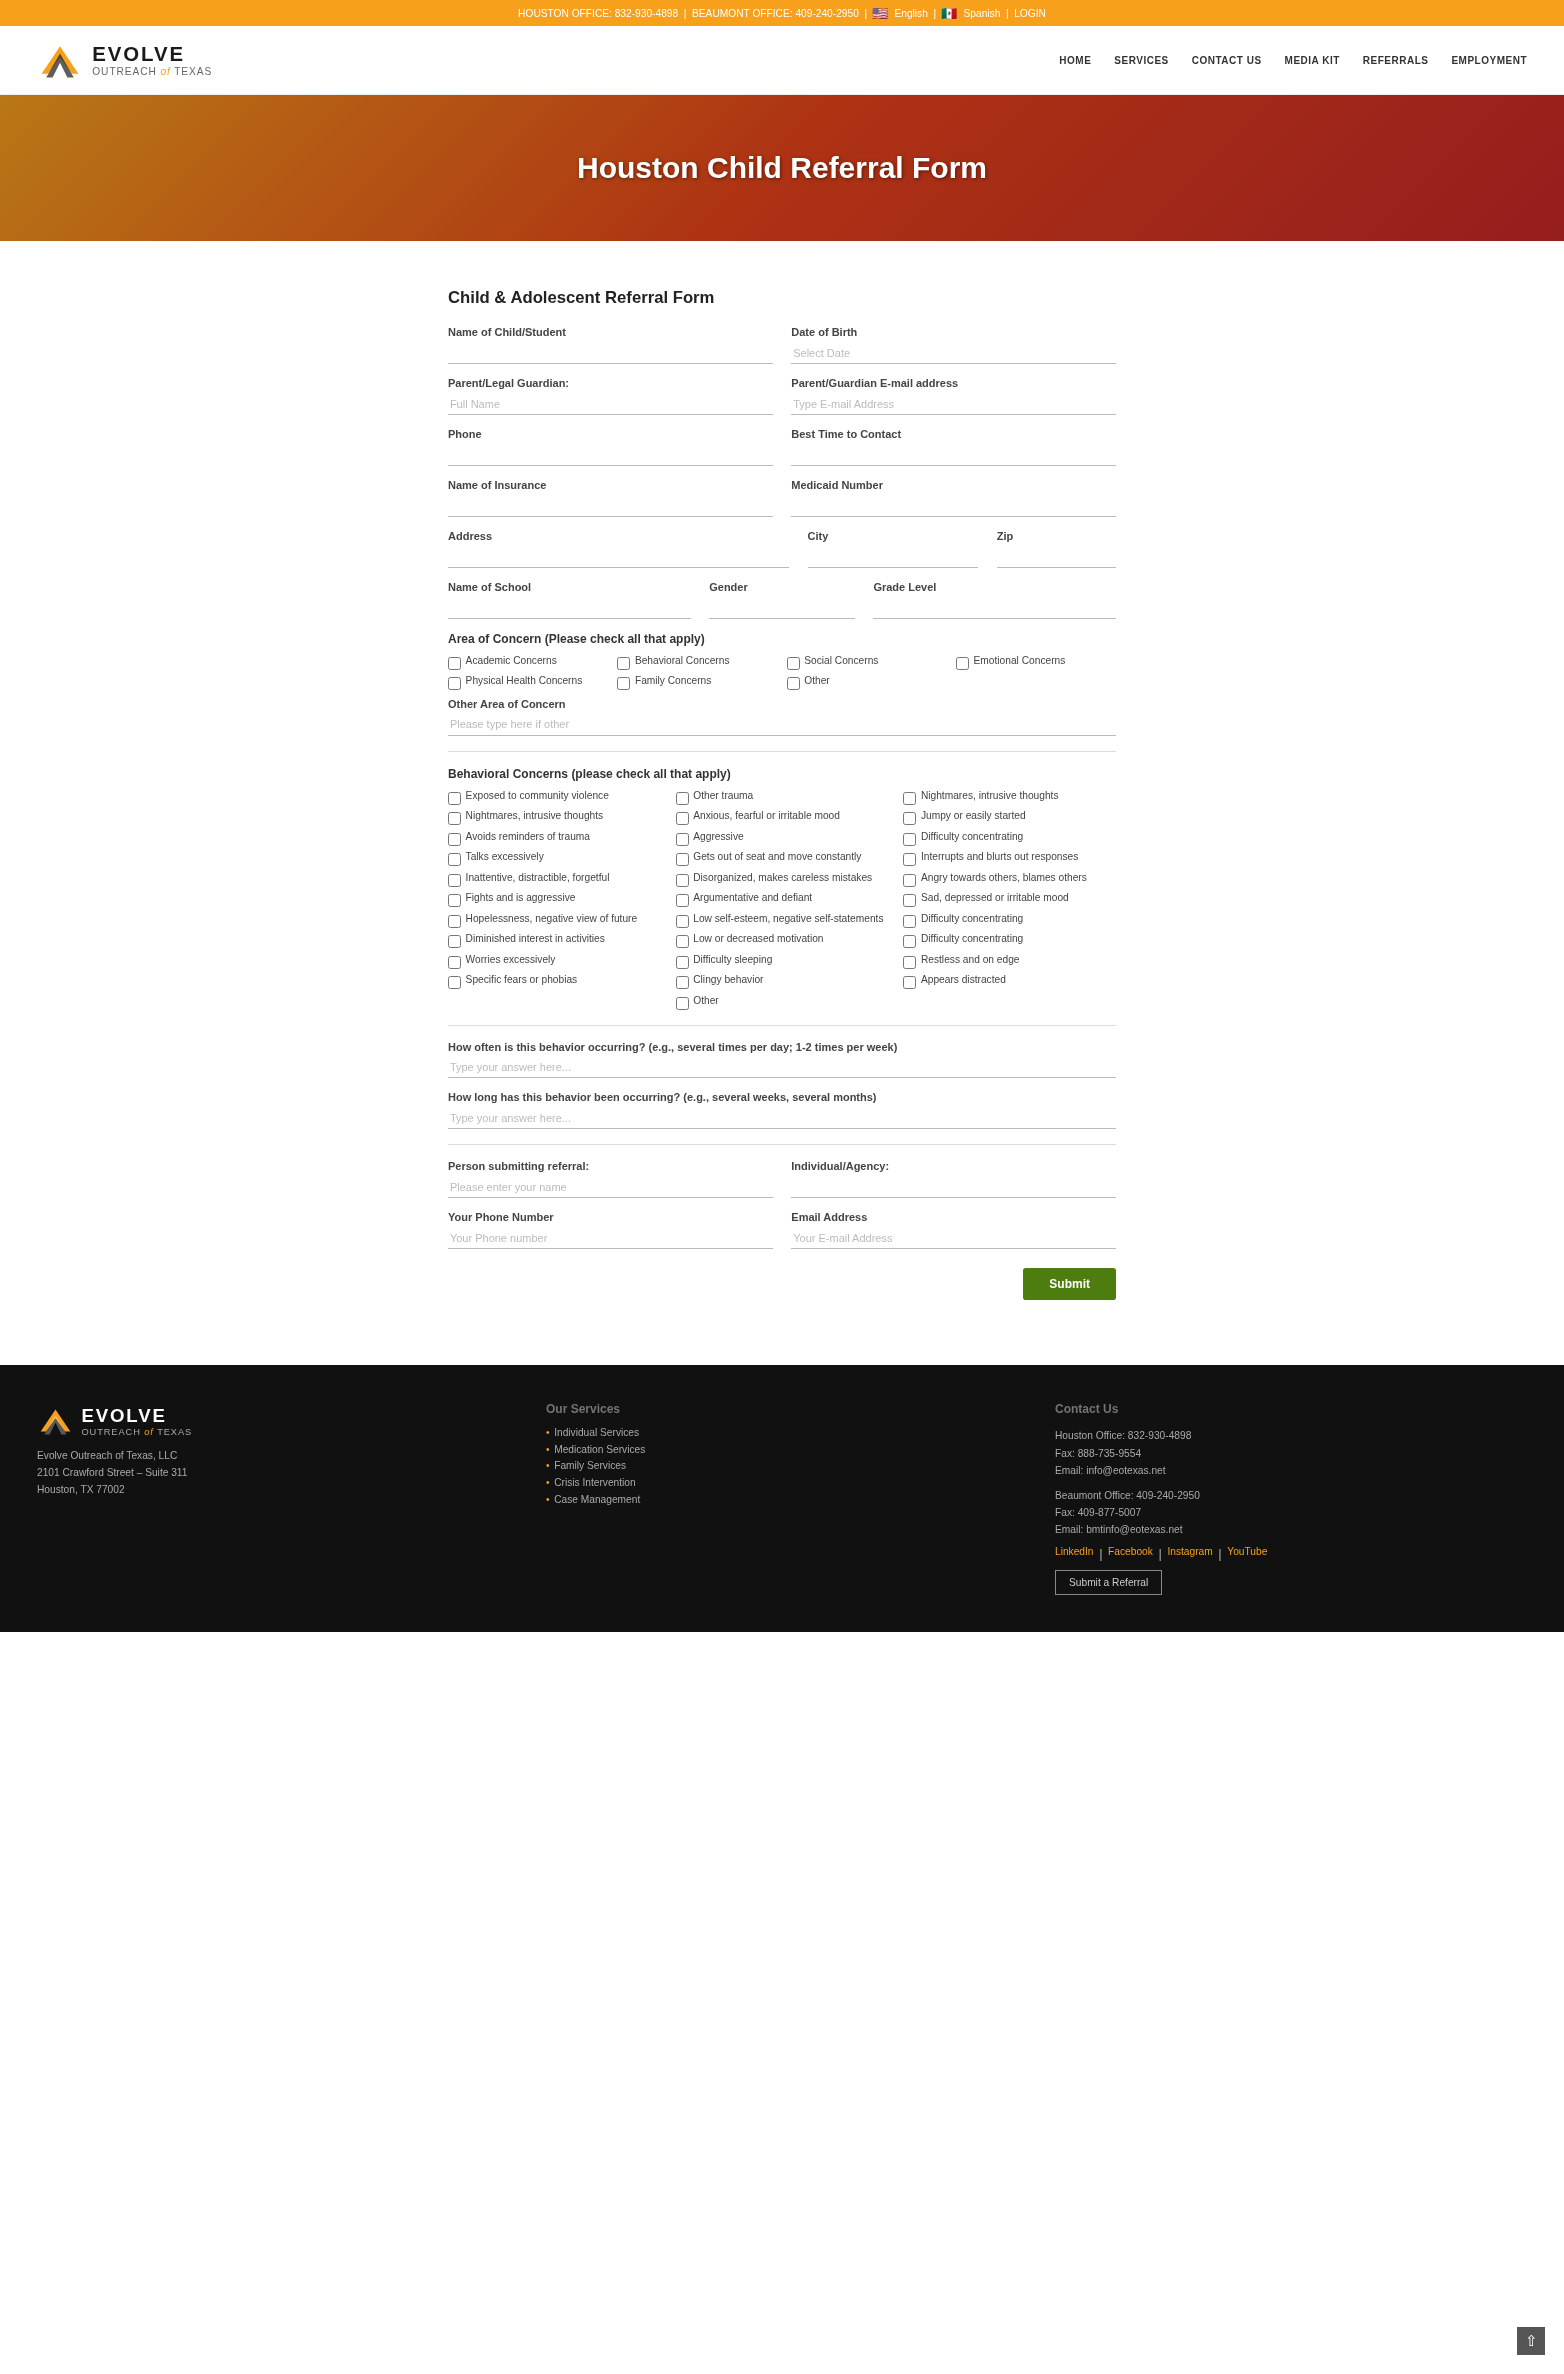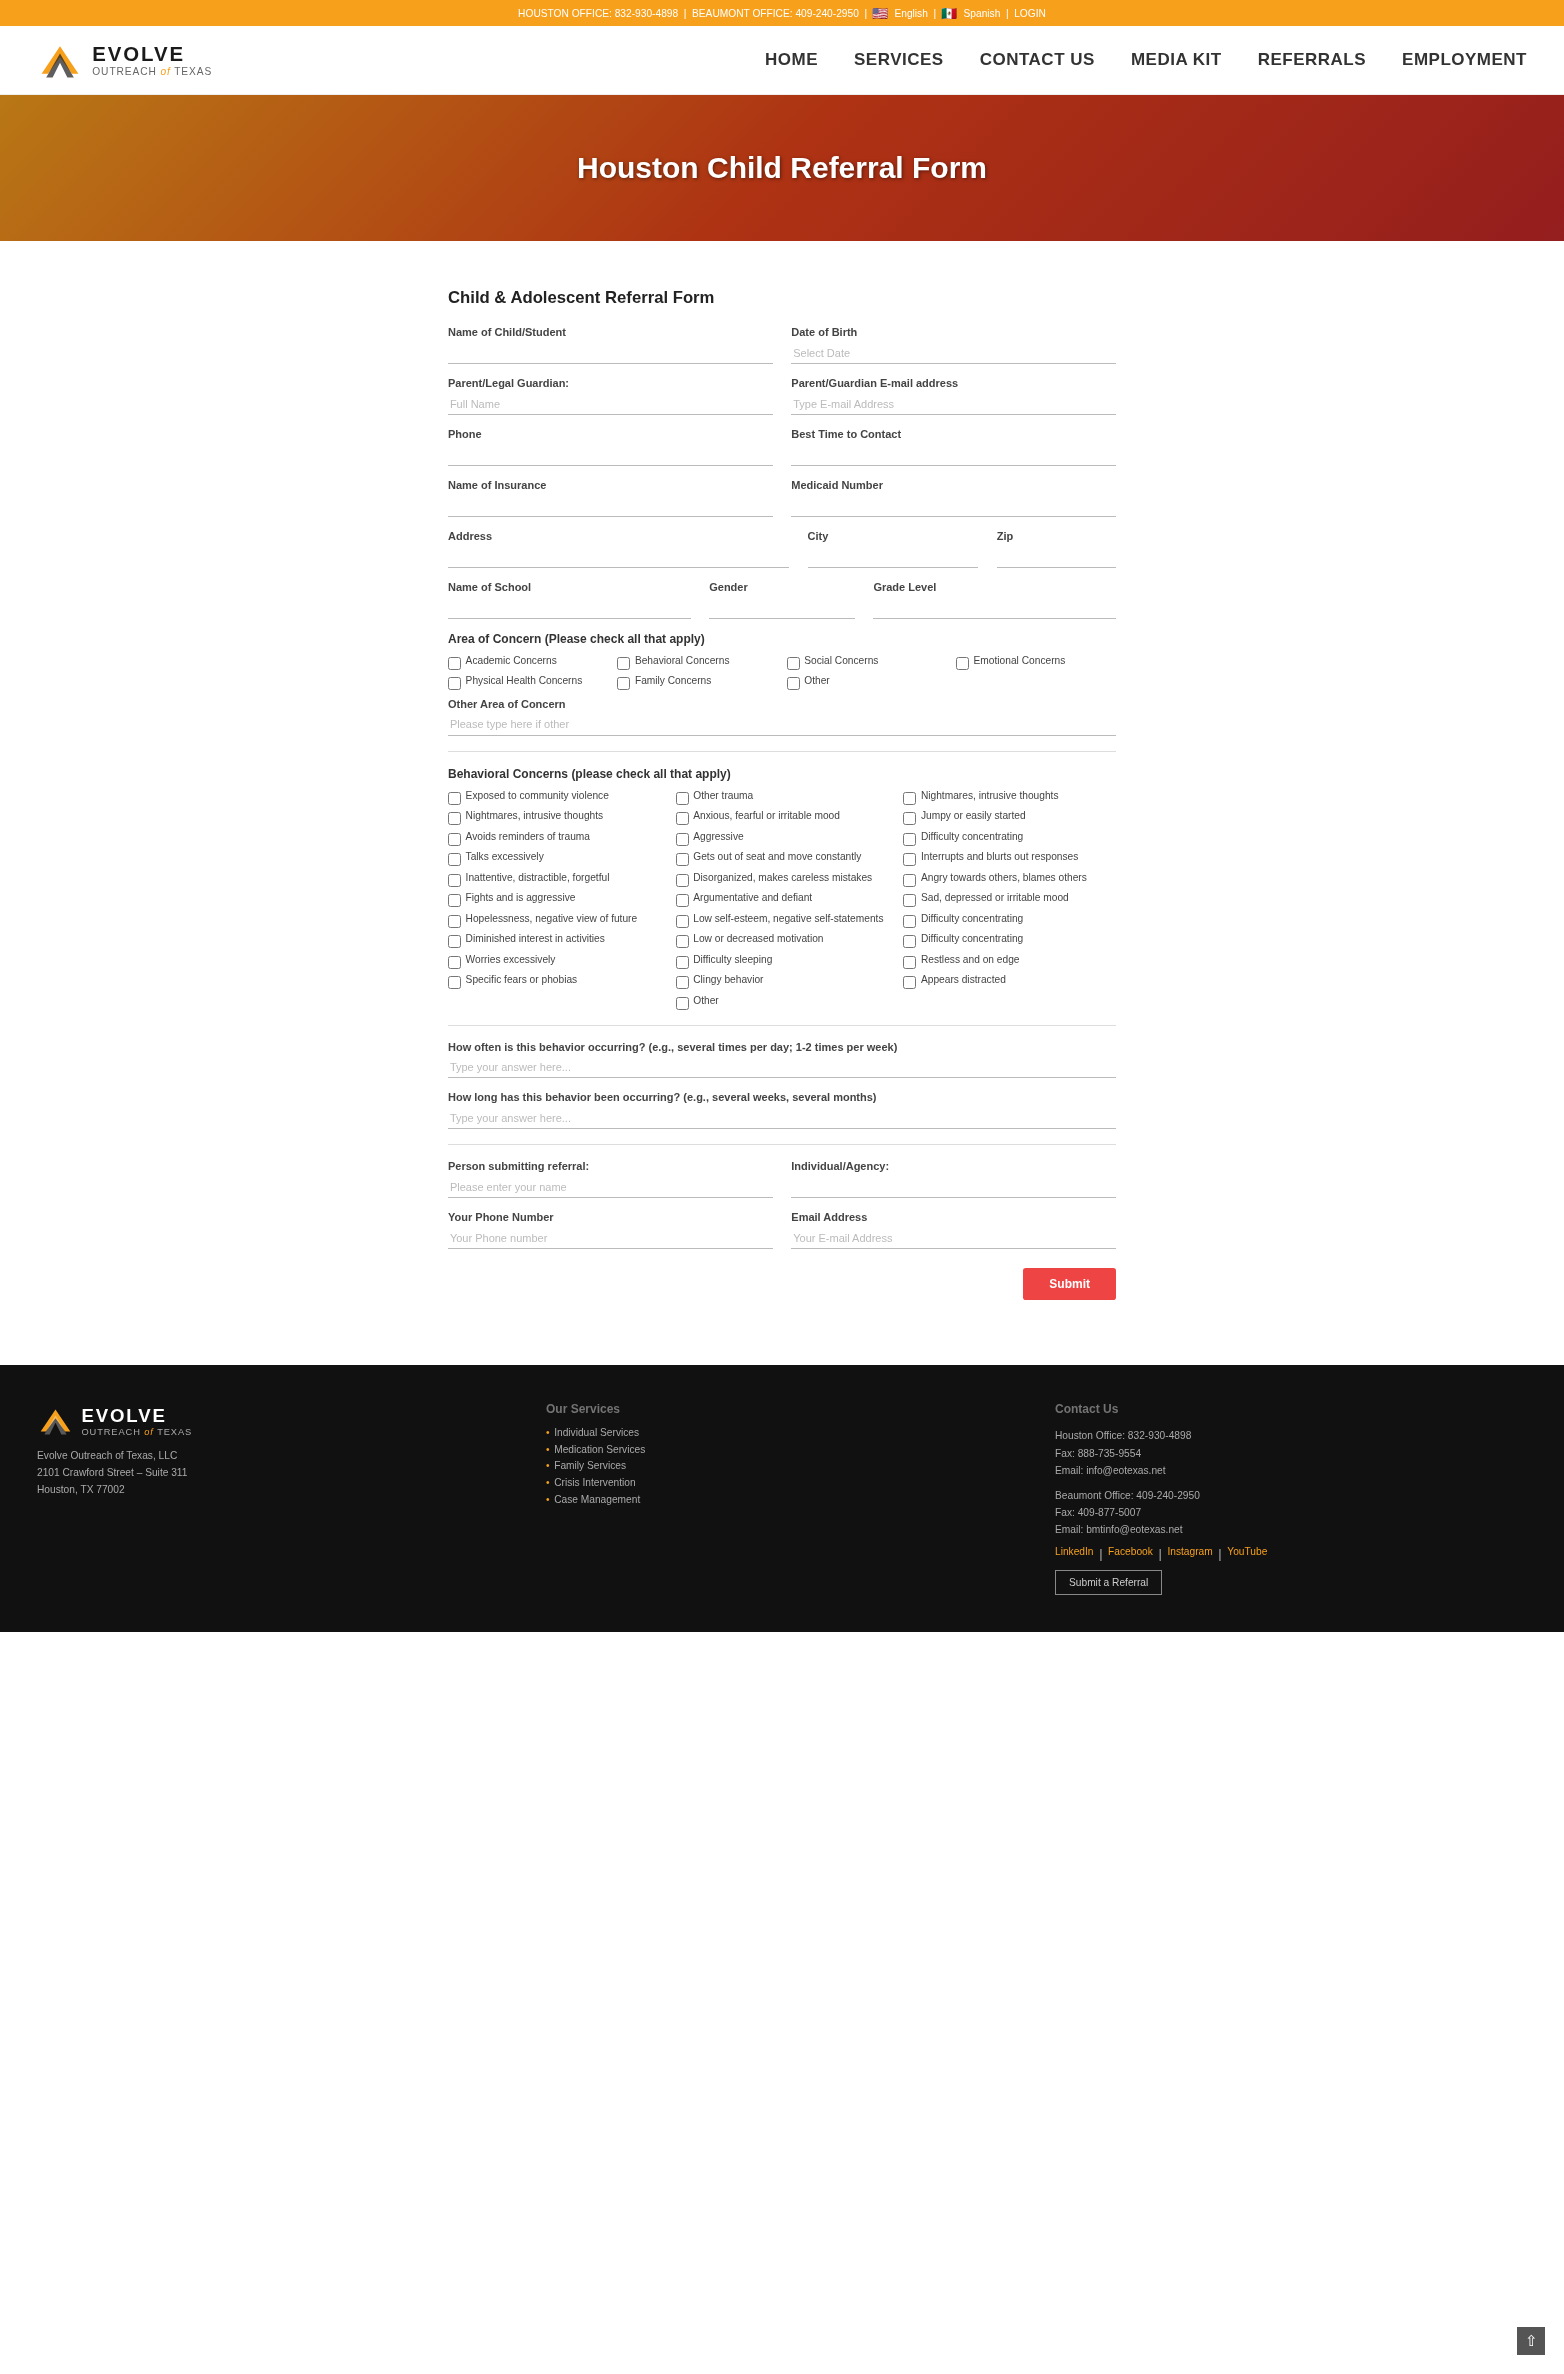--- a/index.html
+++ b/index.html
@@ -26,21 +26,21 @@
       justify-content: space-between;
       padding: 11px 37px;
       border-bottom: 0.9px solid #eee;
     }
     .logo-area { display: flex; align-items: center; gap: 9.3px; }
     .logo-icon { width: 46px; height: 46px; }
     .logo-text { line-height: 1.1; }
     .logo-text .brand { font-size: 20.4px; font-weight: 900; color: #1a1a1a; letter-spacing: 1.9px; }
     .logo-text .sub { font-size: 10.2px; color: #666; letter-spacing: 0.9px; }
     .logo-text .sub em { font-style: italic; color: #f7a01c; }
-    nav { display: flex; gap: 36px; font-size: 17px; font-weight: 600; color: #333; }
+    nav { display: flex; gap: 23px; font-size: 10px; font-weight: 600; color: #333; }
     nav a { text-decoration: none; color: #333; letter-spacing: 0.5px; }
 
     
     .hero {
       background: linear-gradient(135deg, #f7a01c 0%, #e8431a 50%, #c62828 100%);
       padding: 56px 18.6px;
       text-align: center;
       position: relative;
       overflow: hidden;
     }
@@ -146,21 +146,21 @@
       margin: 15px 0;
     }
 
     
     .submit-row {
       display: flex;
       justify-content: flex-end;
       margin-top: 18.6px;
     }
     .btn-submit {
-      background: #ef4444;
+      background: #4d7c0f;
       color: #fff;
       border: none;
       padding: 9.3px 26px;
       font-size: 12px;
       font-weight: 600;
       border-radius: 2.8px;
       cursor: pointer;
     }
 
     

